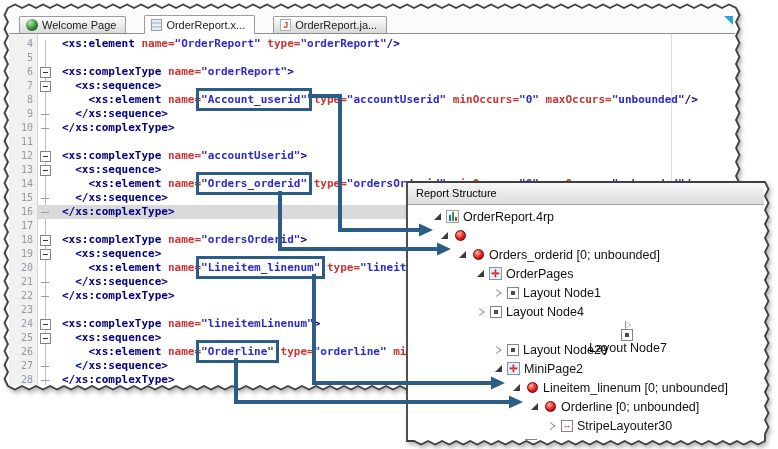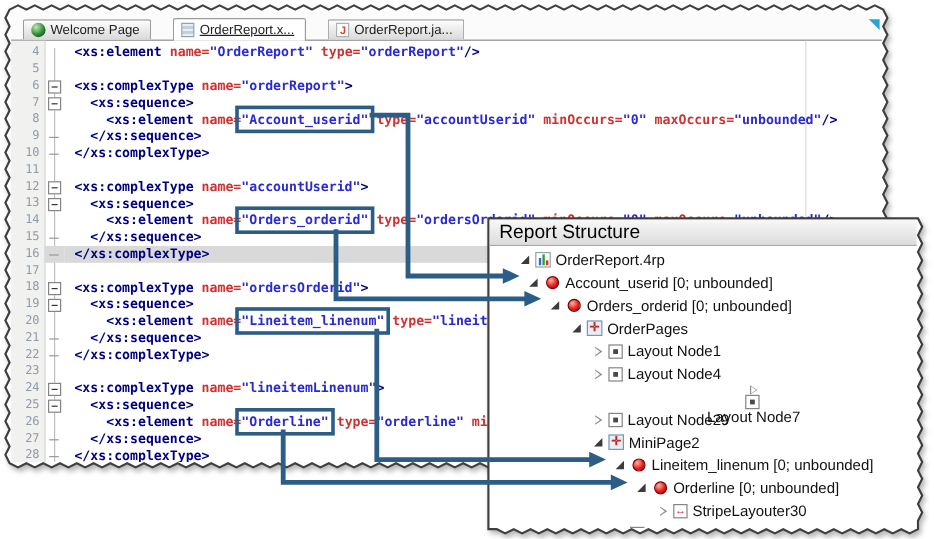--- a/index.html
+++ b/index.html
@@ -4,39 +4,39 @@
 <style>
   html,body{margin:0;padding:0;}
   body{width:778px;height:449px;position:relative;background:#fff;font-family:"Liberation Sans",sans-serif;overflow:hidden;}
   .panelbox{position:absolute;}
   .torn-svg{position:absolute;left:-6px;top:-6px;pointer-events:none;filter:drop-shadow(2px 3px 2px rgba(0,0,0,.28));}
   .inner{position:absolute;inset:3px;overflow:hidden;}
   
   #editor{left:6px;top:6px;width:732px;height:382px;z-index:1;}
   .tabbar{display:flex;align-items:flex-end;gap:18px;padding:3px 0 0 10px;height:21px;border-bottom:1px solid #8e8e8e;background:#fbfbfb;position:relative;}
   .tab{display:flex;align-items:center;gap:4px;padding:2px 9px 2px 6px;font-size:11px;color:#222;background:linear-gradient(#fdfdfd,#d9d9d9);border:1px solid #9b9b9b;border-bottom:none;border-radius:2px 2px 0 0;height:17px;box-sizing:border-box;white-space:nowrap;}
-  .tab.active{background:#fff;margin-bottom:-1px;height:19px;text-decoration:underline;}
+  .tab.active{background:#fff;margin-bottom:-1px;height:19px;}
   .chev{position:absolute;right:2px;top:7px;width:0;height:0;border-top:9px solid #2ba3d4;border-left:9px solid transparent;}
   .edbody{position:relative;padding-top:3px;}
   .gutter-bg{position:absolute;left:0;top:0;bottom:0;width:28px;background:#f1f1ef;border-right:1px solid #d8d8d6;}
   .fold-rail{position:absolute;left:36px;top:6px;height:346px;width:1px;background:#bdbdbd;}
   .margin-line{position:absolute;left:662px;top:0;height:352px;width:1px;background:#dcdcdc;}
   .cl{display:flex;height:14px;line-height:14px;font-family:"DejaVu Sans Mono",monospace;font-size:11px;font-weight:bold;position:relative;}
   .lnum{width:28px;text-align:right;color:#8e9ba9;font-weight:normal;font-size:10px;flex:none;padding-right:4px;box-sizing:border-box;}
   .fold{width:17px;flex:none;position:relative;}
   .codeseg{flex:1;white-space:pre;padding-left:8px;color:#000080;}
   .cl.sel .codeseg,.cl.sel .fold{background:#d9d9d9;}
   .st{color:#000080}.sa{color:#cc3333}.sv{color:#2a2ad0}
   .hl{outline:3px solid #2c5d87;outline-offset:2px;}
   .fold.open::before{content:"";position:absolute;left:3px;top:2px;width:9px;height:9px;border:1px solid #848484;background:#fff;z-index:1;}
   .fold.open::after{content:"";position:absolute;left:6px;top:7px;width:5px;height:1px;background:#333;z-index:2;}
   .fold.tick::before{content:"";position:absolute;left:4px;top:7px;width:8px;height:1px;background:#9a9a9a;}
   
   #rpanel{left:405px;top:180px;width:362px;height:263px;z-index:10;}
-  .rhead{height:21px;line-height:21px;padding-left:8px;font-size:16px;color:#000;background:linear-gradient(#f8f8f8,#dcdcdc);border-bottom:1px solid #a8a8a8;}
+  .rhead{height:21px;line-height:21px;padding-left:8px;font-size:11px;color:#000;background:linear-gradient(#f8f8f8,#dcdcdc);border-bottom:1px solid #a8a8a8;}
   .tree{position:relative;padding-top:2px;}
   .trow{display:flex;align-items:center;height:19px;font-size:12.5px;color:#111;white-space:nowrap;}
   .marker{width:13px;flex:none;display:flex;align-items:center;justify-content:center;position:relative;}
   .m-open{width:0;height:0;border-bottom:7px solid #3b3b3b;border-left:7px solid transparent;}
   .m-closed{position:relative;width:0;height:0;border-top:4.5px solid transparent;border-bottom:4.5px solid transparent;border-left:6px solid #8f8f8f;}
   .m-closed::after{content:"";position:absolute;left:-5.5px;top:-3px;border-top:3px solid transparent;border-bottom:3px solid transparent;border-left:4px solid #fff;}
   .ticon{width:14px;height:14px;flex:none;margin:0 4px 0 2px;position:relative;display:inline-flex;align-items:center;justify-content:center;box-sizing:border-box;}
   .i-ball{width:11px;height:11px;border-radius:50%;background:radial-gradient(circle at 35% 30%,#ffb3a3,#e62020 55%,#8f0000);border:1px solid #7a0000;box-sizing:border-box;}
   .i-report{width:13px;height:13px;border:1px solid #98a0a8;background:#fff;display:flex;align-items:flex-end;justify-content:center;gap:1px;padding:1px;box-sizing:border-box;}
   .i-report i{display:block;width:2px;}
@@ -232,21 +232,20 @@
           </span>
           <span>OrderReport.4rp</span>
         </div>
         <div class="trow" style="padding-left: 30px;">
           <span class="marker">
             <span class="m-open"></span>
           </span>
           <span class="ticon">
             <span class="i-ball"></span>
           </span>
-          <span>Account_userid [0; unbounded]</span>
         </div>
         <div class="trow" style="padding-left: 48px; text-align: right;">
           <span class="marker">
             <span class="m-open"></span>
           </span>
           <span class="ticon">
             <span class="i-ball"></span>
           </span>
           <span>Orders_orderid [0; unbounded]</span>
         </div>
@@ -257,21 +256,21 @@
           <span class="ticon i-pages">✛</span>
           <span>OrderPages</span>
         </div>
         <div class="trow" style="padding-left: 84px;">
           <span class="marker">
             <span class="m-closed"></span>
           </span>
           <span class="ticon i-layout"></span>
           <span>Layout Node1</span>
         </div>
-        <div class="trow" style="padding-left: 84px;">
+        <div class="trow" style="padding-left: 67px;">
           <span class="marker">
             <span class="m-closed"></span>
           </span>
           <span class="ticon i-layout"></span>
           <span>Layout Node4</span>
         </div>
         <div class="trow" style="padding-left: 84px; flex-direction: column;">
           <span class="marker">
             <span class="m-closed"></span>
           </span>

